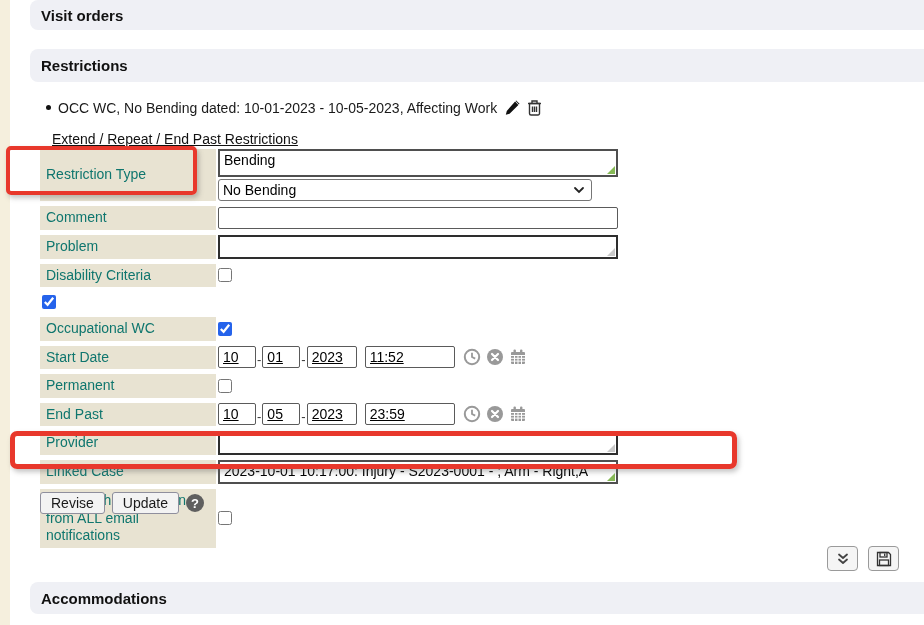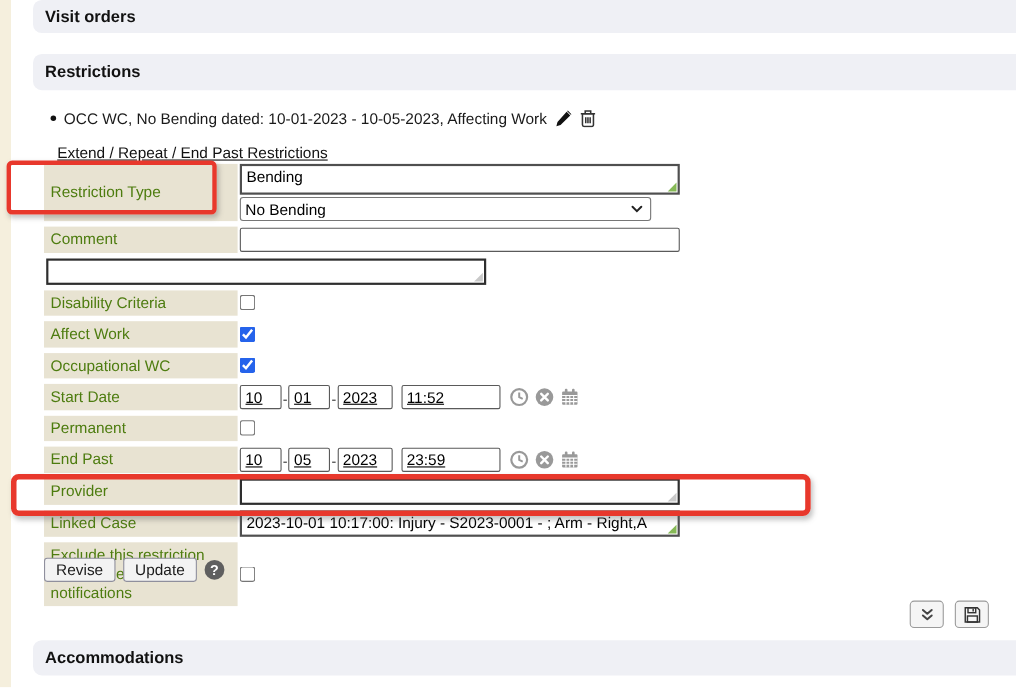--- a/index.html
+++ b/index.html
@@ -23,21 +23,21 @@
   .bullet-row { position:absolute; left:46px; top:99px; display:flex; align-items:center; gap:7px; font-size:14px; }
   .bullet-dot { width:5px; height:5px; border-radius:50%; background:#111; flex:0 0 auto; }
   .icon-btn { display:inline-flex; align-items:center; justify-content:center; cursor:pointer; background:none; border:none; padding:0; }
 
   .extend-link { position:absolute; left:40px; top:131px; font-size:14px; color:#111; text-decoration:underline; cursor:pointer;margin-left:12px; }
 
   .form { position:absolute; left:40px; top:149px; width:600px; }
   .form-row { display:flex; align-items:stretch; margin-bottom:5px; }
   .label-cell {
     width:176px; flex:0 0 176px; background:#e8e3d2; padding:3px 6px;
-    font-size:14px; color:#4d7c0f; display:flex; align-items:center; line-height:1.25;
+    font-size:14px; color:#0f766e; display:flex; align-items:center; line-height:1.25;
   }
   .field-cell { margin-left:2px; display:flex; flex-direction:column; justify-content:center; }
   .field-inline { margin-left:2px; display:flex; align-items:center; }
 
   .ta-wrap { position:relative; display:inline-block; }
   textarea {
     font-family:"Liberation Sans", sans-serif; font-size:14px; resize:none;
     padding:1px 4px; display:block; white-space:pre; overflow:hidden;
   }
   .ta-main { width:400px; height:28px; border:2px solid #4f4f4f; }
@@ -69,21 +69,21 @@
   .date-sep { font-size:13px; color:#333; margin:4px 1px 0 1px; }
   .date-icons { display:flex; align-items:center; gap:5px; margin-left:8px; }
 
   input[type="checkbox"] { width:14px; height:14px; accent-color:#2563eb; margin:3px 0; cursor:pointer; }
 
   .btn {
     font-family:"Liberation Sans", sans-serif; font-size:14px; color:#1a1a1a;
     background:#f3f3f3; border:1px solid #8f8f9d; border-radius:3px;
     padding:2px 10px; cursor:pointer;
   }
-  .buttons-row { position:absolute; left:40px; top:507px; display:flex; align-items:center; gap:7px; }
+  .buttons-row { position:absolute; left:40px; top:492px; display:flex; align-items:center; gap:7px; }
   .help-circle {
     width:18px; height:18px; border-radius:50%; background:#5f5f5f; color:#fff;
     font-weight:bold; font-size:13px; display:inline-flex; align-items:center; justify-content:center;
   }
 
   .corner-btn {
     position:absolute; width:31px; height:25px; background:#f5f5f5;
     border:1px solid #9a9a9a; border-radius:4px; display:flex; align-items:center; justify-content:center;
     cursor:pointer;
   }
@@ -156,37 +156,37 @@
     </div>
 
     <div class="form-row">
       <div class="label-cell">Comment</div>
       <div class="field-inline">
         <input type="text" class="input-comment" value="" style="">
       </div>
     </div>
 
     <div class="form-row">
+      <div class="label-cell">Problem</div>
       <div class="field-inline">
         <span class="ta-wrap">
           <textarea class="ta-problem" style=""></textarea>
           <span class="resize-handle rh-gray"></span>
         </span>
       </div>
     </div>
 
     <div class="form-row">
       <div class="label-cell">Disability Criteria</div>
       <div class="field-inline">
         <input type="checkbox" style="">
       </div>
     </div>
 
     <div class="form-row">
-      <div class="label-cell">Affect Work</div>
       <div class="field-inline">
         <input type="checkbox" checked="" style="">
       </div>
     </div>
 
     <div class="form-row">
       <div class="label-cell">Occupational WC</div>
       <div class="field-inline">
         <input type="checkbox" checked="" style="">
       </div>

